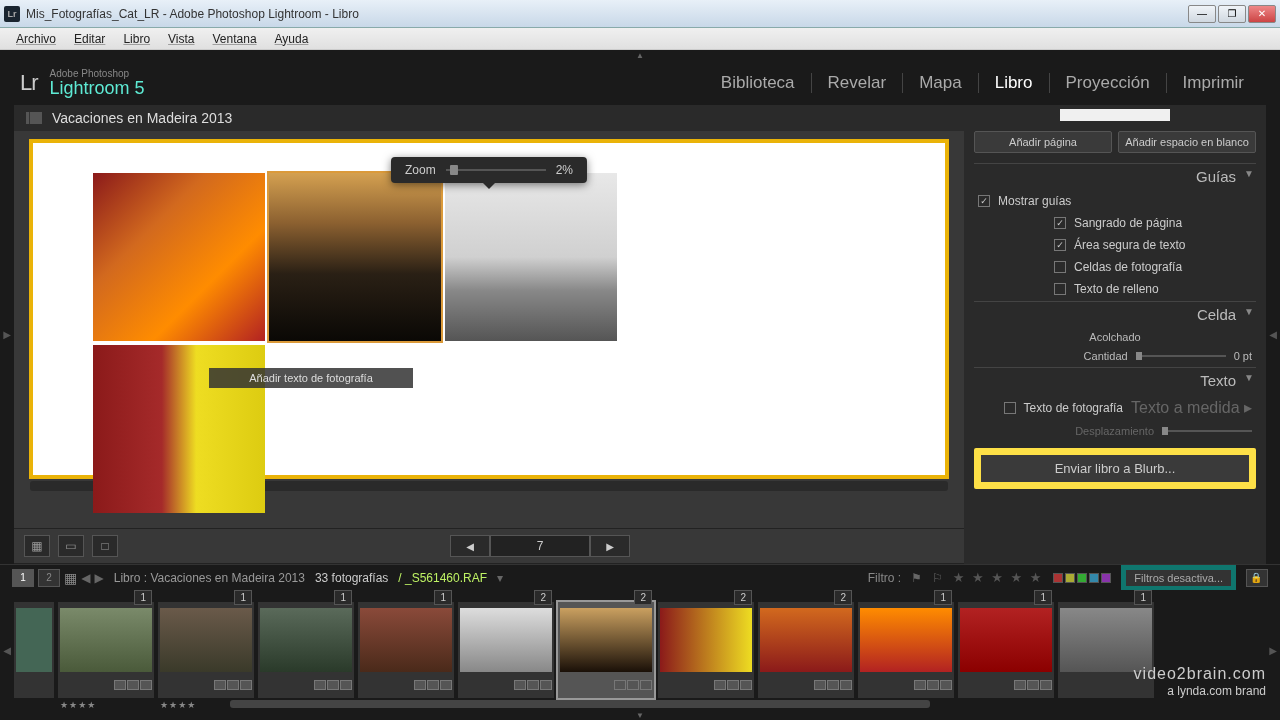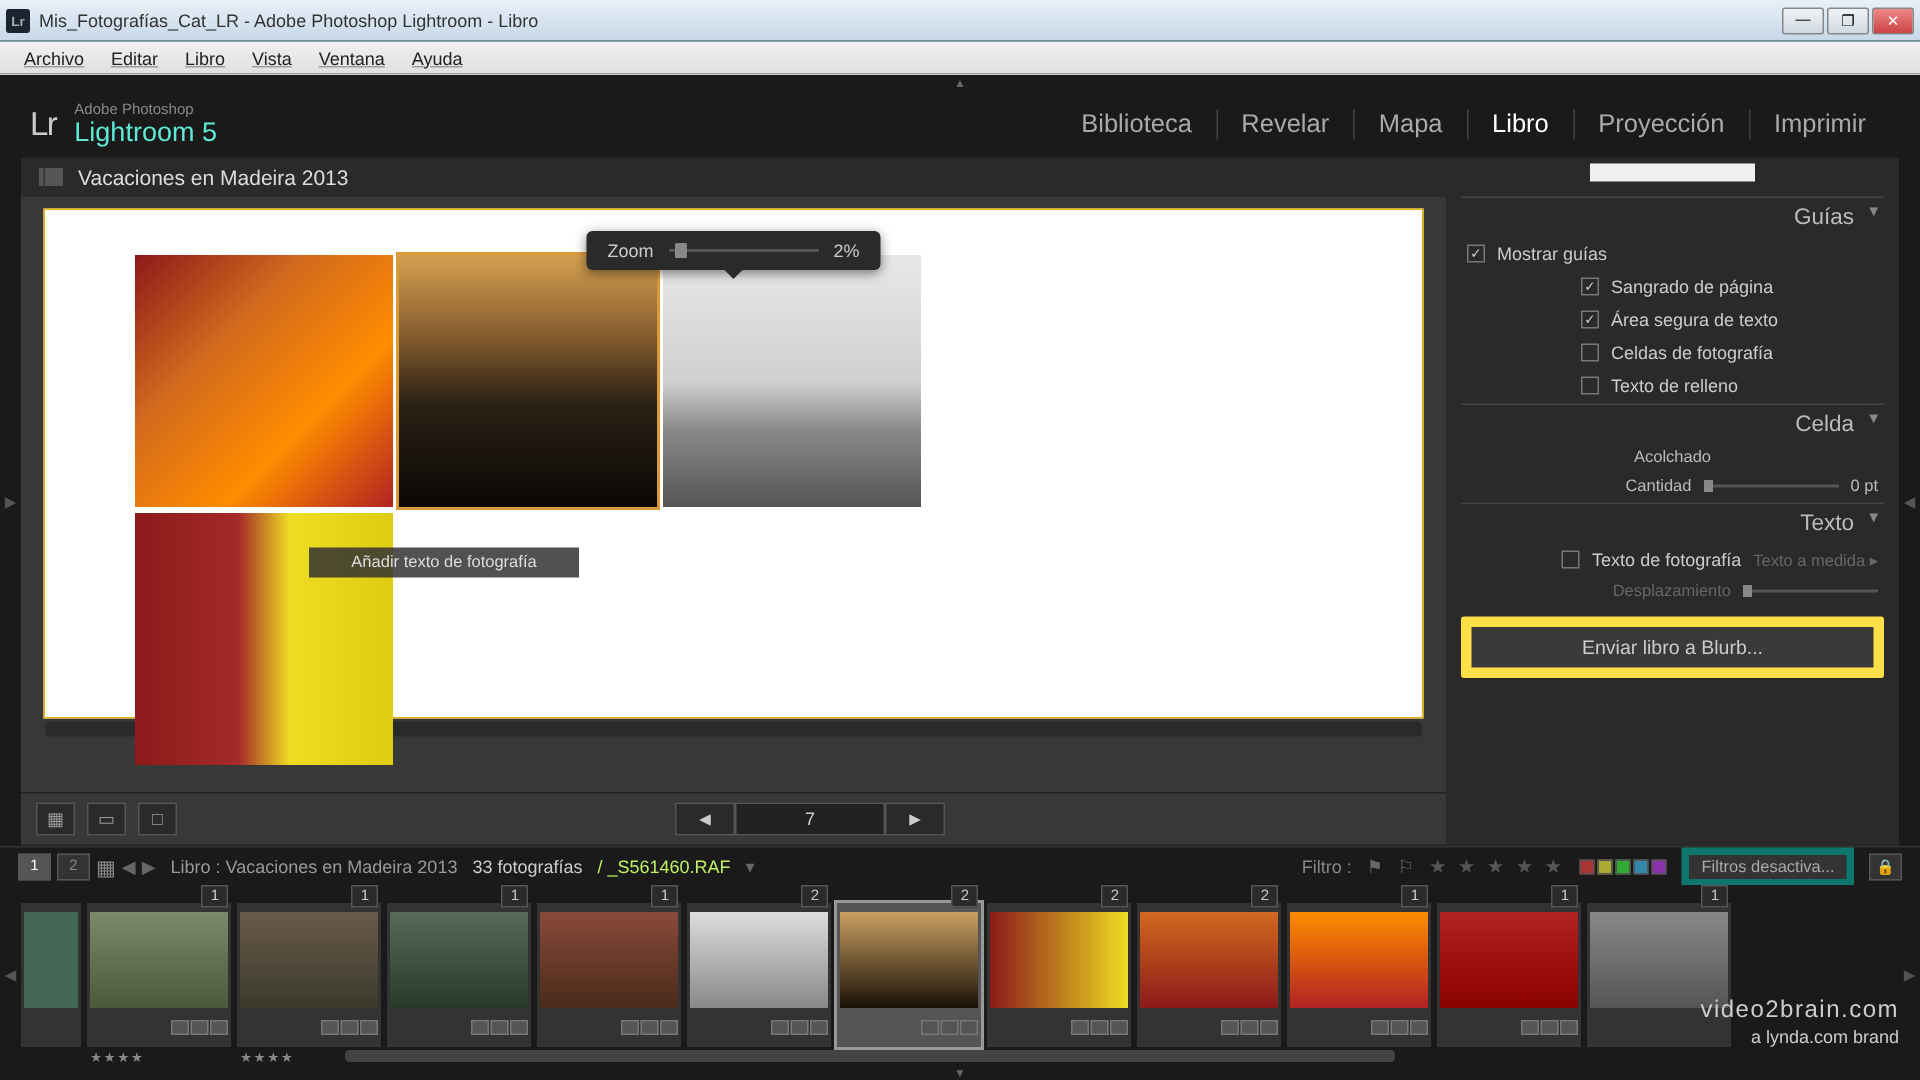--- a/index.html
+++ b/index.html
@@ -22,35 +22,35 @@
 .modules{display:flex;gap:0}
 .module{color:#aaa;font-size:17px;padding:0 16px;border-right:1px solid #444}
 .module:last-child{border-right:none}
 .module.active{color:#fff}
 .main-row{flex:1;display:flex;min-height:0}
 .center-col{flex:1;display:flex;flex-direction:column;min-width:0}
 .coll-title{height:26px;background:#2a2a2a;display:flex;align-items:center;padding:0 12px;gap:10px;font-size:14px;color:#ddd}
 .coll-icon{width:16px;height:12px;background:#555;position:relative}
 .coll-icon::before{content:"";position:absolute;left:3px;top:0;bottom:0;width:1px;background:#333}
 .canvas-area{flex:1;background:#383838;padding:8px;position:relative}
-.page{width:920px;height:340px;background:#fff;margin:0 auto;position:relative;border:1px solid #eab308}
+.page{width:920px;height:340px;background:#fff;margin:0 auto;position:relative;border:4px solid #eab308}
 .page-inner{position:absolute;left:60px;top:0;bottom:0;right:60px;display:flex;gap:4px;flex-wrap:wrap;align-content:flex-start;padding:30px 230px 0 0}
 .cell{width:172px;height:168px;background:#888;position:relative}
 .cell.selected{outline:2px solid #db9a3a}
 .cell.peppers{background:linear-gradient(135deg,#8b1a1a,#d2691e,#ff8c00,#b22222)}
 .cell.sunset{background:linear-gradient(180deg,#d4a050 0%,#8b6030 30%,#2a2015 60%,#0a0805 100%)}
 .cell.coast{background:linear-gradient(180deg,#e8e8e8 0%,#d0d0d0 50%,#888 70%,#555 100%)}
 .cell.market{background:linear-gradient(90deg,#8b1a1a 0%,#a52a2a 40%,#eedd22 60%,#ddcc11 100%)}
 .zoom-pop{position:absolute;top:14px;left:50%;transform:translateX(-50%);background:#2a2a2a;border-radius:4px;padding:6px 14px;display:flex;align-items:center;gap:10px;color:#ccc;font-size:12px;box-shadow:0 2px 8px rgba(0,0,0,0.5)}
 .zoom-pop::after{content:"";position:absolute;bottom:-6px;left:50%;transform:translateX(-50%);border:6px solid transparent;border-top-color:#2a2a2a;border-bottom:none}
 .slider{width:100px;height:2px;background:#555;position:relative}
 .slider-thumb{position:absolute;width:8px;height:10px;background:#888;top:-4px;left:4px;border-radius:1px}
 .cursor{position:absolute;top:140px;left:232px;width:12px;height:18px}
 .cursor svg{filter:drop-shadow(0 0 1px #000)}
-.caption-bar{position:absolute;top:225px;left:176px;width:180px;background:rgba(50,50,50,0.85);color:#ddd;font-size:11px;text-align:center;padding:4px}
+.caption-bar{position:absolute;top:225px;left:176px;width:204px;background:rgba(50,50,50,0.85);color:#ddd;font-size:11px;text-align:center;padding:4px}
 .canvas-scroll{height:10px;background:#2a2a2a;margin:2px 8px 0;border-radius:3px}
 .view-bar{height:36px;background:#383838;display:flex;align-items:center;padding:0 10px;gap:8px;border-top:1px solid #222;border-bottom:1px solid #222}
 .view-btn{width:26px;height:22px;background:#2a2a2a;border:1px solid #555;display:flex;align-items:center;justify-content:center;color:#999;font-size:12px}
 .pager{flex:1;display:flex;justify-content:center;align-items:center;gap:0}
 .page-btn{width:40px;height:22px;background:#2a2a2a;border:1px solid #555;color:#ccc;display:flex;align-items:center;justify-content:center;font-size:10px}
 .page-num{width:100px;height:22px;background:#222;border:1px solid #555;color:#ccc;display:flex;align-items:center;justify-content:center;font-size:12px}
 .right-panel{width:302px;background:#2a2a2a;display:flex;flex-direction:column;padding:4px 10px;overflow:hidden;gap:2px}
 .panel-swatch{height:12px;width:110px;background:#f0f0f0;margin:0 auto 8px}
 .btn-row{display:flex;gap:6px;margin-bottom:8px}
 .panel-btn{flex:1;background:#3a3a3a;border:1px solid #555;color:#ccc;font-size:11px;padding:4px 6px;text-align:center;border-radius:2px}
@@ -179,20 +179,24 @@
         <div class="pager">
           <div class="page-btn">◀</div>
           <div class="page-num">7</div>
           <div class="page-btn">▶</div>
         </div>
       </div>
     </div>
 
     <div class="right-panel">
       <div class="panel-swatch"></div>
+      <div class="btn-row">
+        <div class="panel-btn">Añadir página</div>
+        <div class="panel-btn wide">Añadir espacio en blanco</div>
+      </div>
 
       <div class="section-hdr">
         <span>Guías</span>
           <span class="tri">▼</span>
       </div>
       <div class="chk-row">
         <div class="chk checked"></div>
         <span>Mostrar guías</span>
       </div>
       <div class="chk-row indent">
@@ -225,21 +229,21 @@
 
       <div class="section-hdr">
         <span>Texto</span>
           <span class="tri">▼</span>
       </div>
       <div class="chk-row" style="justify-content:flex-end">
         <div style="display:flex;gap:8px;align-items:center">
           <div class="chk"></div>
           <span>Texto de fotografía</span>
         </div>
-        <span class="offset-dimmed" style="font-size:11px">Texto a medida ▸</span>
+        <span class="offset-dimmed" style="font-size:16px">Texto a medida ▸</span>
       </div>
       <div class="slider-row offset-dimmed">
         <span>Desplazamiento</span>
         <div class="sl"></div>
       </div>
 
       <div class="send-btn">Enviar libro a Blurb...</div>
     </div>
 
     <div class="edge">◀</div>

